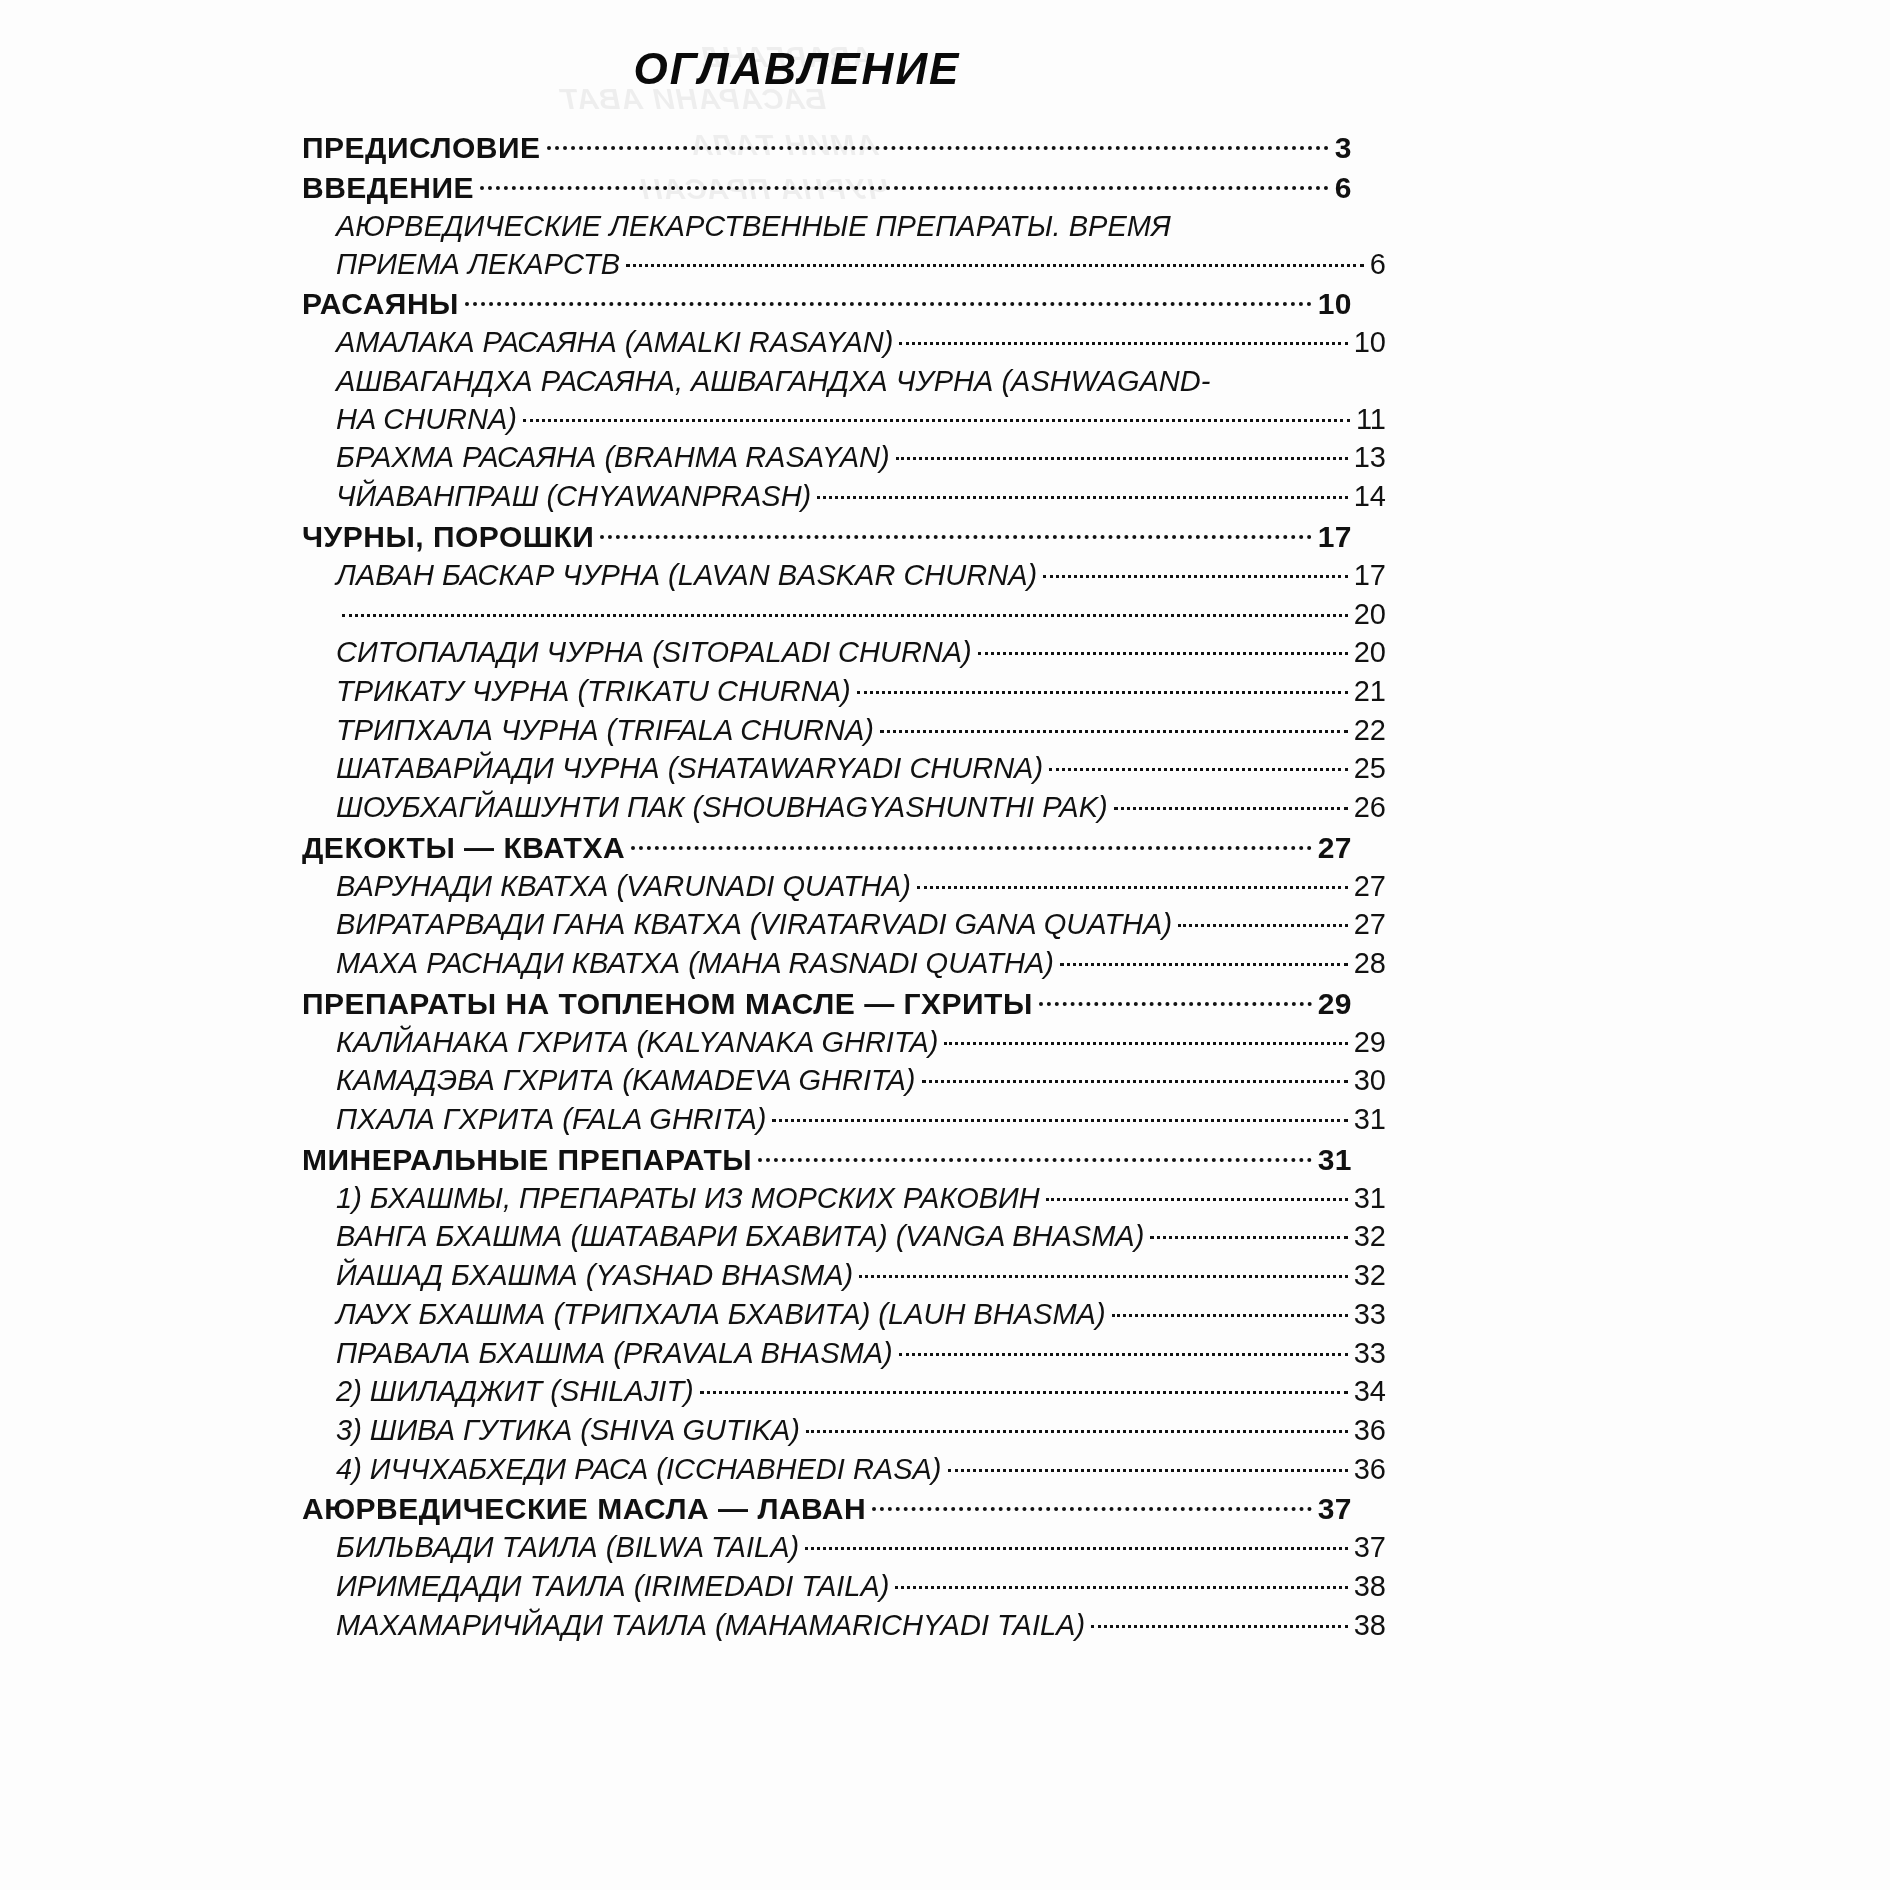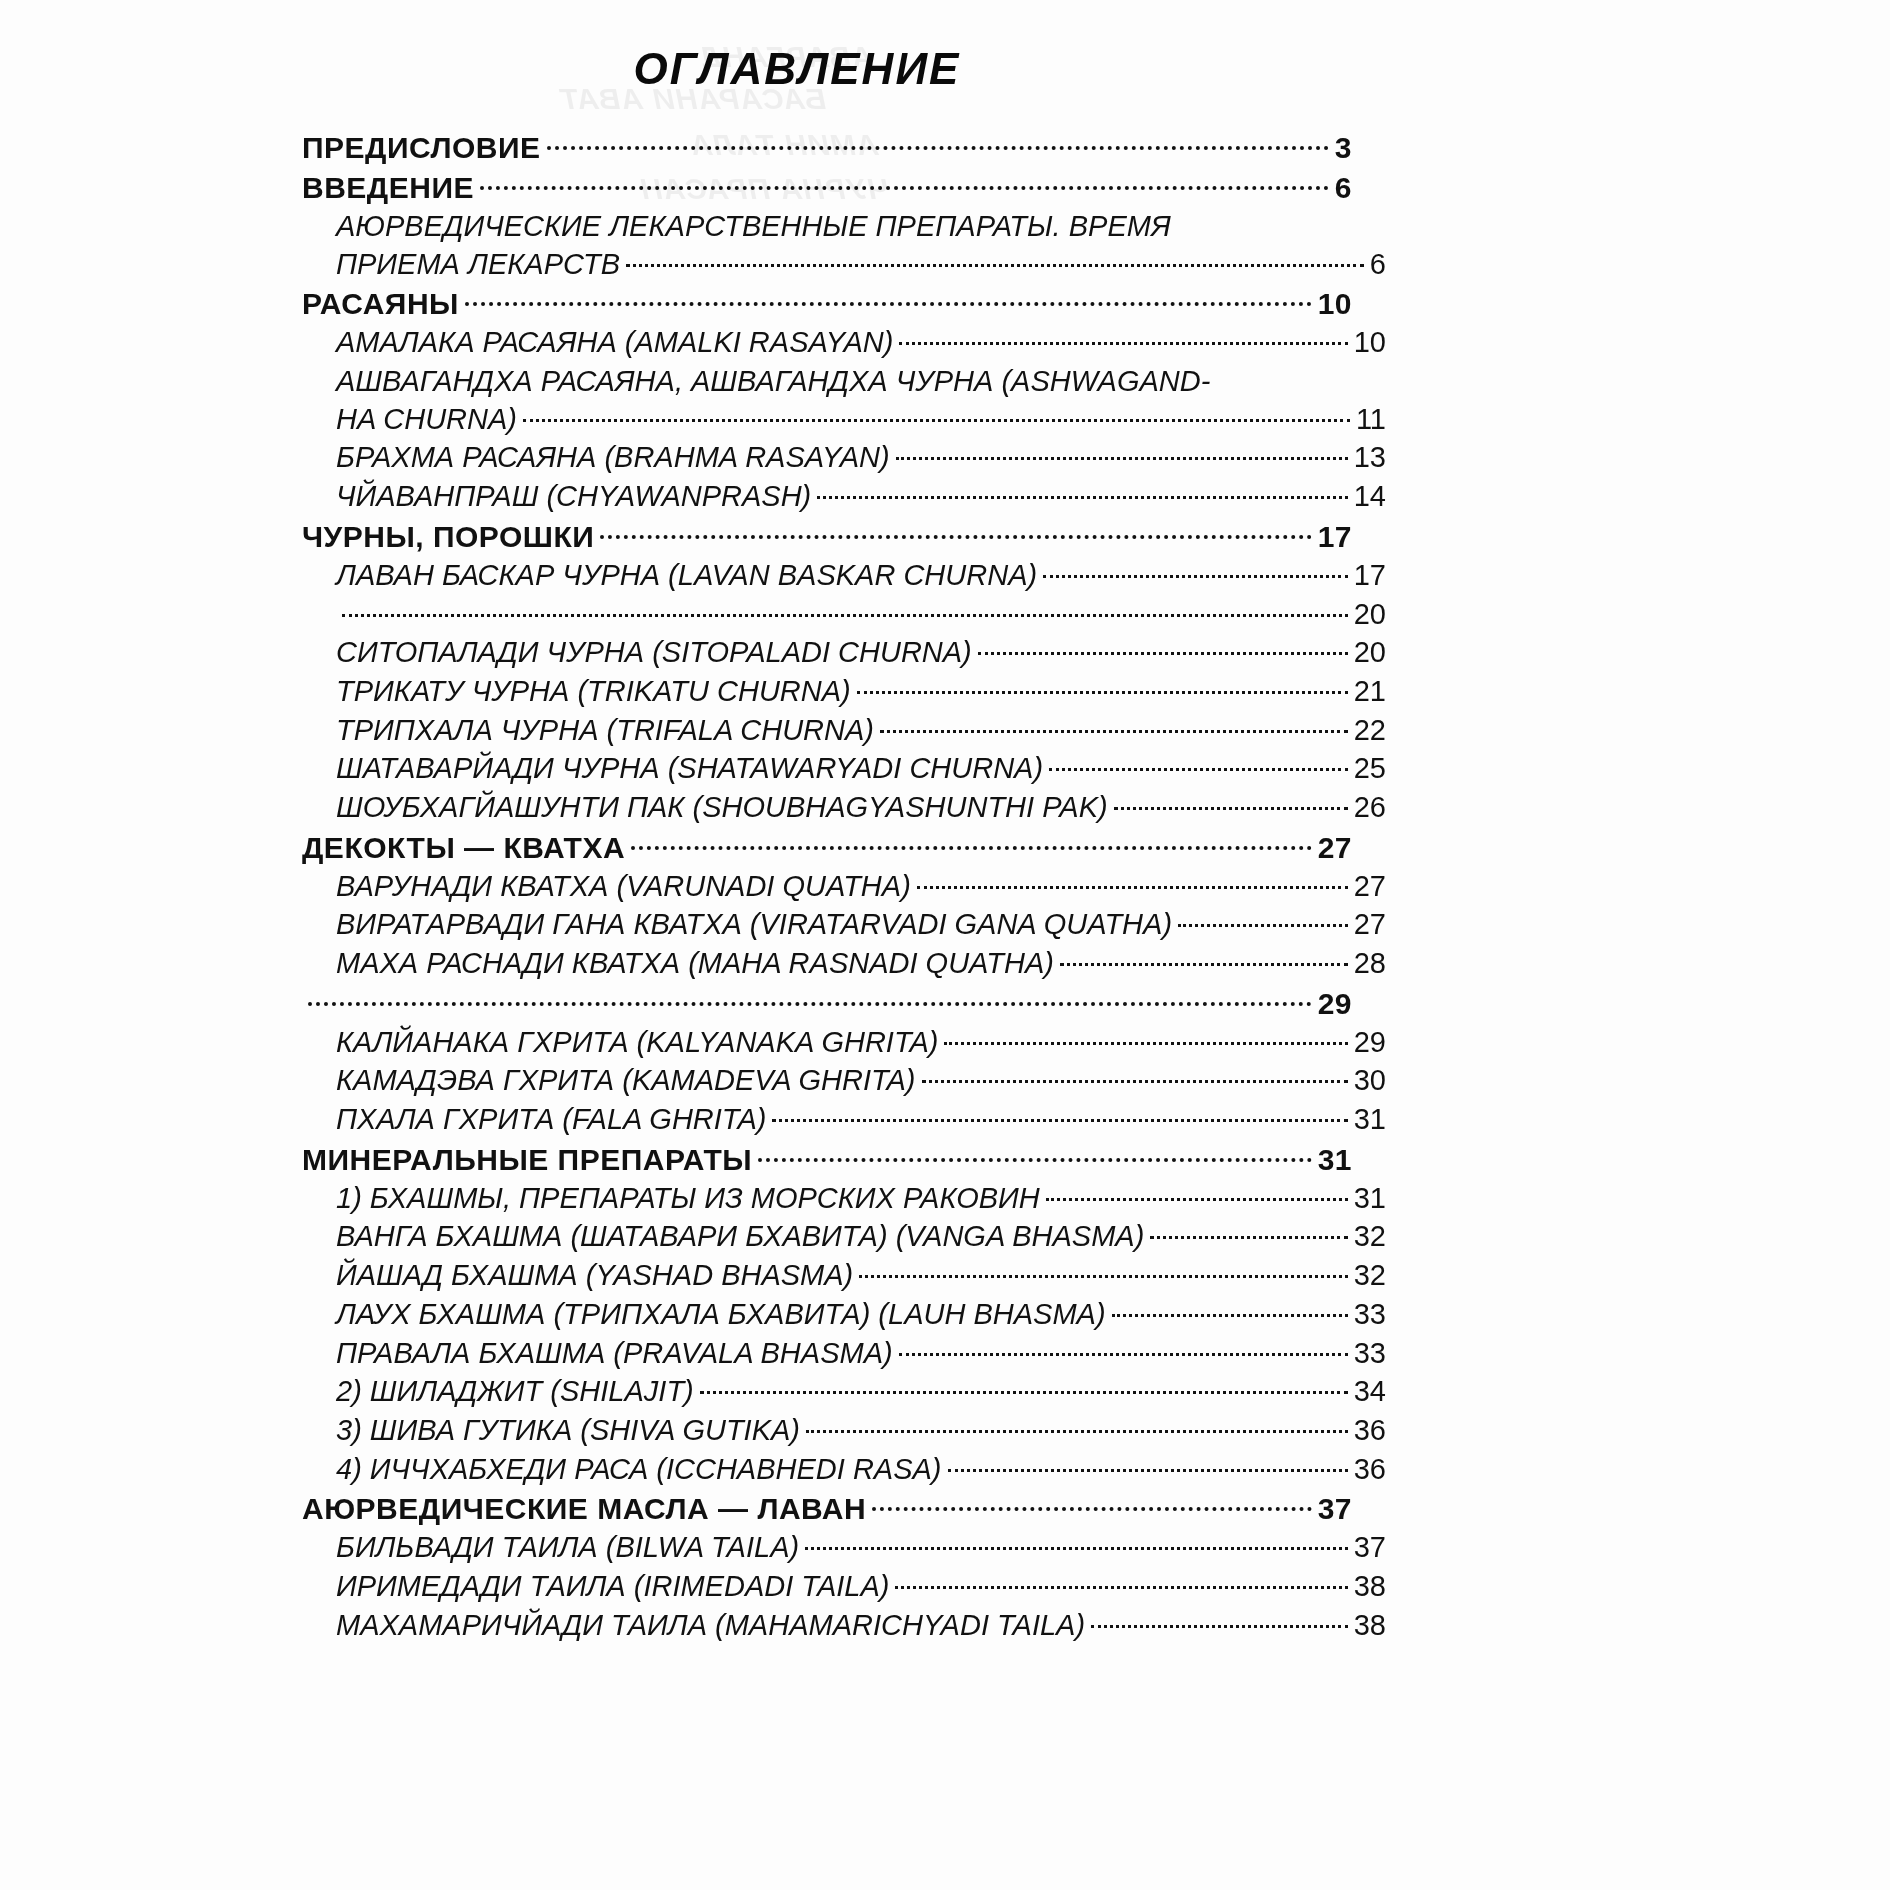--- a/index.html
+++ b/index.html
@@ -230,20 +230,21 @@
           <span class="label">ВИРАТАРВАДИ ГАНА КВАТХА (VIRATARVADI GANA QUATHA)</span>
           <span class="dots"></span>
           <span class="page-num">27</span>
         </div>
         <div class="entry lvl2">
           <span class="label">МАХА РАСНАДИ КВАТХА (MAHA RASNADI QUATHA)</span>
           <span class="dots"></span>
           <span class="page-num">28</span>
         </div>
         <div class="entry lvl1">
+          <span class="label">ПРЕПАРАТЫ НА ТОПЛЕНОМ МАСЛЕ — ГХРИТЫ</span>
           <span class="dots"></span>
           <span class="page-num">29</span>
         </div>
         <div class="entry lvl2">
           <span class="label">КАЛЙАНАКА ГХРИТА (KALYANAKA GHRITA)</span>
           <span class="dots"></span>
           <span class="page-num">29</span>
         </div>
         <div class="entry lvl2">
           <span class="label">КАМАДЭВА ГХРИТА (KAMADEVA GHRITA)</span>

